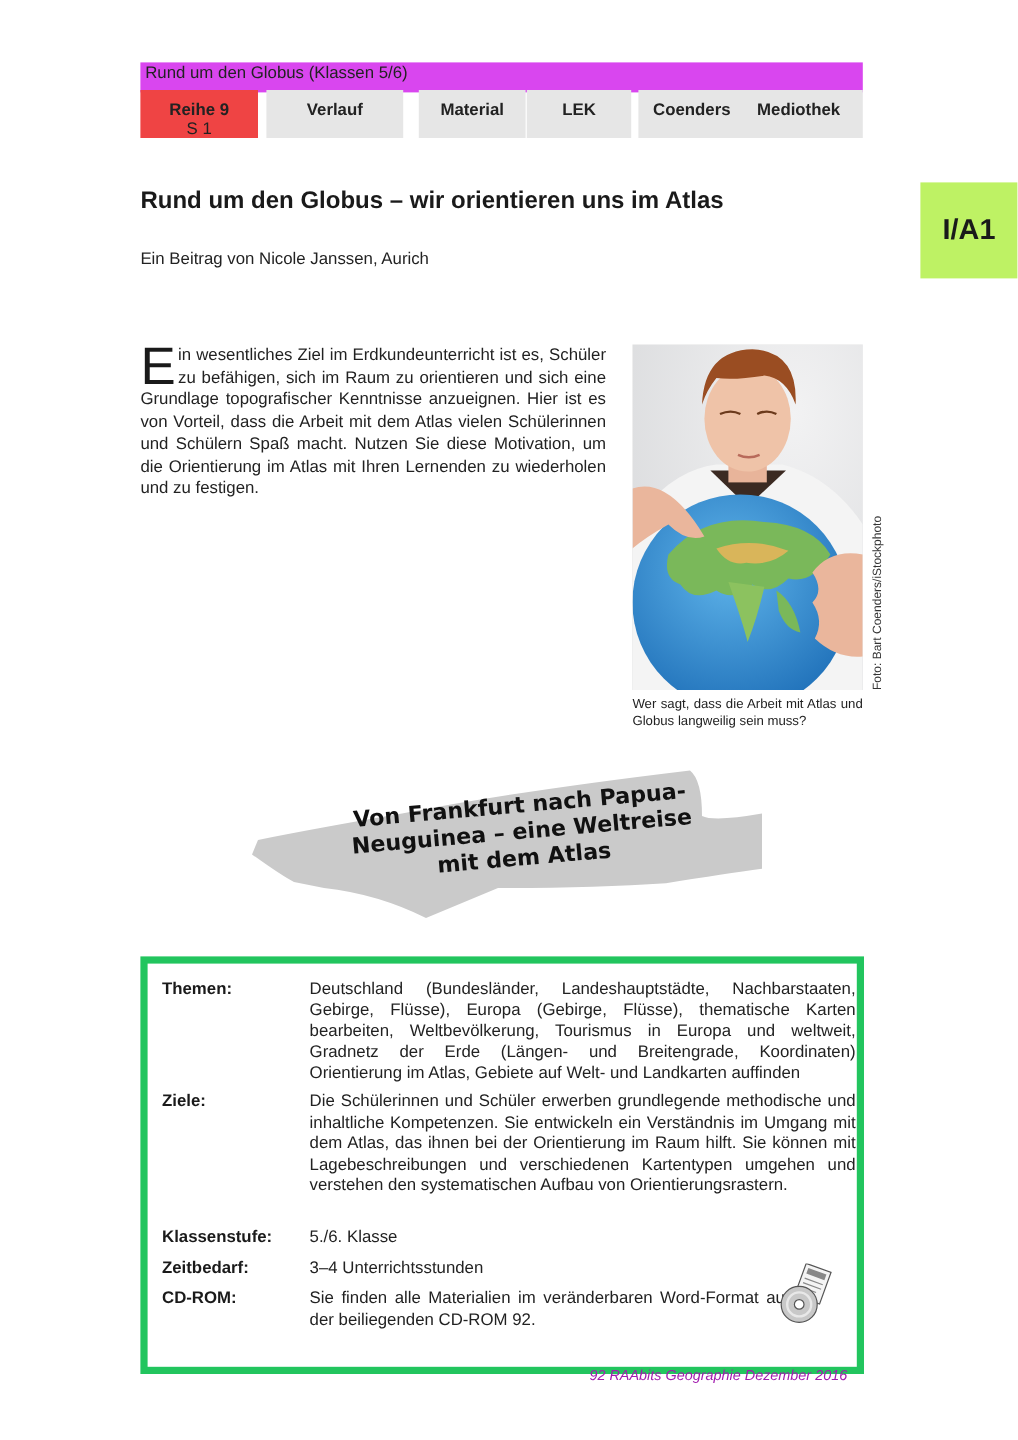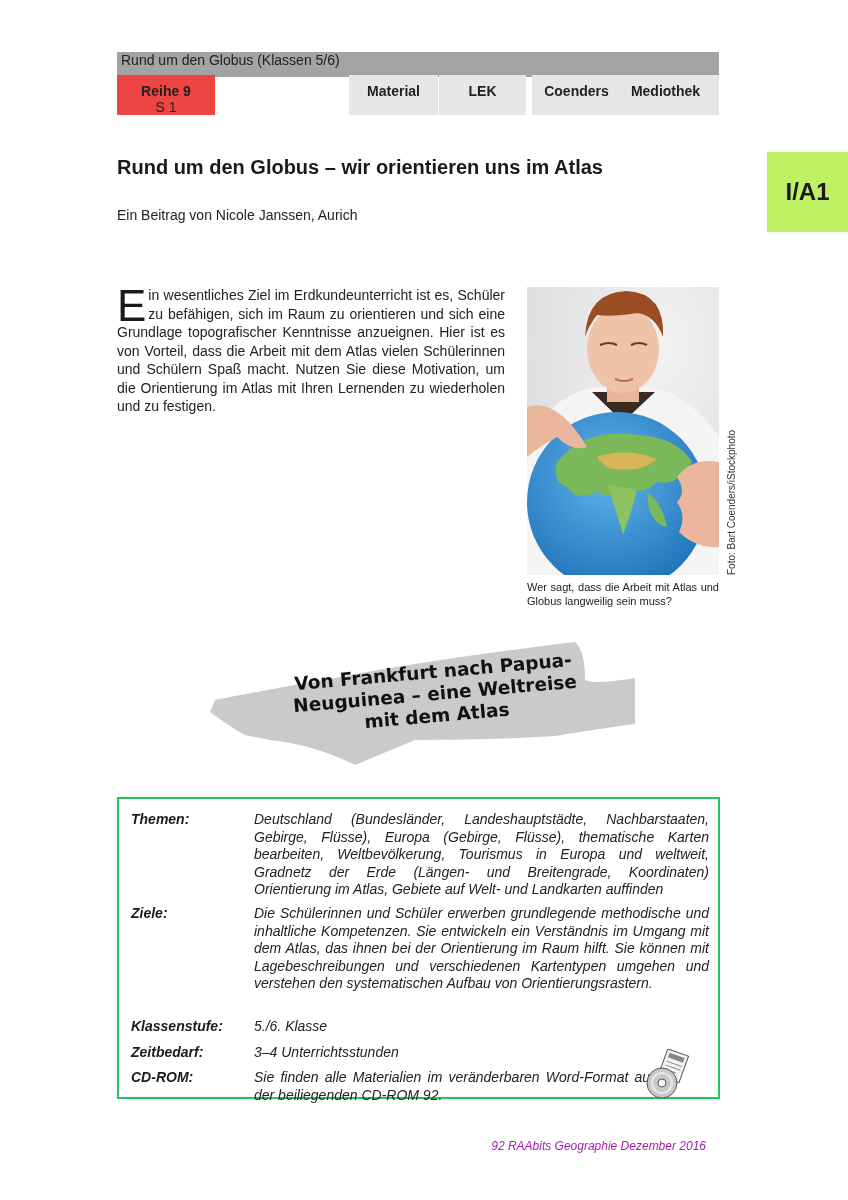--- a/index.html
+++ b/index.html
@@ -1,21 +1,21 @@
 <!DOCTYPE html>
 <html><head>
   <meta charset="utf-8">
   <style>
     * { margin: 0; padding: 0; box-sizing: border-box; }
     html, body { width: 848px; height: 1200px; background: #ffffff; overflow: hidden; }
     body { position: relative; font-family: "Liberation Sans", sans-serif; color: #1a1a1a; }
 
     .series-bar {
       position: absolute; left: 117px; top: 52px; width: 602px; height: 25px;
-      background: #a3a3a3; font-size: 14px; line-height: 17px; padding-left: 4px; color: #222;
+      background: #d946ef; font-size: 14px; line-height: 17px; padding-left: 4px; color: #222;
     }
     .nav { position: absolute; top: 75px; left: 117px; width: 602px; height: 40px; }
     .nav-tab {
       position: absolute; top: 0; height: 40px; background: #e6e6e6;
       font-weight: bold; font-size: 14px; text-align: center; padding-top: 8px; color: #222;
     }
     .nav-tab.active { background: #ef4444; padding-top: 8px; line-height: 16px; }
     .nav-tab .sub { font-weight: normal; font-size: 14px; display: block; }
 
     .side-tab {
@@ -55,22 +55,22 @@
 
     .banner { position: absolute; left: 195px; top: 640px; width: 440px; height: 130px; }
     .banner-text {
       position: absolute; left: 290px; top: 661px; width: 290px;
       font-family: "DejaVu Sans", sans-serif; font-weight: bold; font-size: 18.5px;
       line-height: 22px; text-align: center; color: #111;
       transform: rotate(-5deg); transform-origin: 50% 50%;
     }
 
     .info-box {
-      position: absolute; left: 117px; top: 797px; width: 603px; height: 302px;
-      border: 2px solid #22c55e; background: #fff; font-style: italic;
+      position: absolute; left: 117px; top: 797px; width: 603px; height: 348px;
+      border: 6px solid #22c55e; background: #fff;
     }
     .info-row { position: absolute; left: 12px; width: 580px; }
     .info-label {
       position: absolute; left: 0; top: 0; font-weight: bold; font-size: 14px; color: #1a1a1a;
     }
     .info-value {
       position: absolute; left: 123px; top: 0; width: 455px; font-size: 14px; line-height: 17.6px;
       text-align: justify; color: #222;
     }
     .cd-icon { position: absolute; left: 525px; top: 250px; width: 48px; height: 52px; }
@@ -82,20 +82,21 @@
 </head>
 <body>
 
 <div class="series-bar">Rund um den Globus (Klassen 5/6)</div>
 
 <div class="nav">
   <div class="nav-tab active" style="left:0;width:98px;">
     <span>Reihe 9</span>
     <span class="sub">S 1</span>
   </div>
+  <div class="nav-tab" style="left:105px;width:114px;">Verlauf</div>
   <div class="nav-tab" style="left:232px;width:89px;">Material</div>
   <div class="nav-tab" style="left:322px;width:87px;">LEK</div>
   <div class="nav-tab" style="left:415px;width:89px;">Coenders</div>
   <div class="nav-tab" style="left:495px;width:107px;">Mediothek</div>
 </div>
 
 <div class="side-tab">I/A1</div>
 
 <h1 class="title">Rund um den Globus – wir orientieren uns im Atlas</h1>
 <div class="author">Ein Beitrag von Nicole Janssen, Aurich</div>

